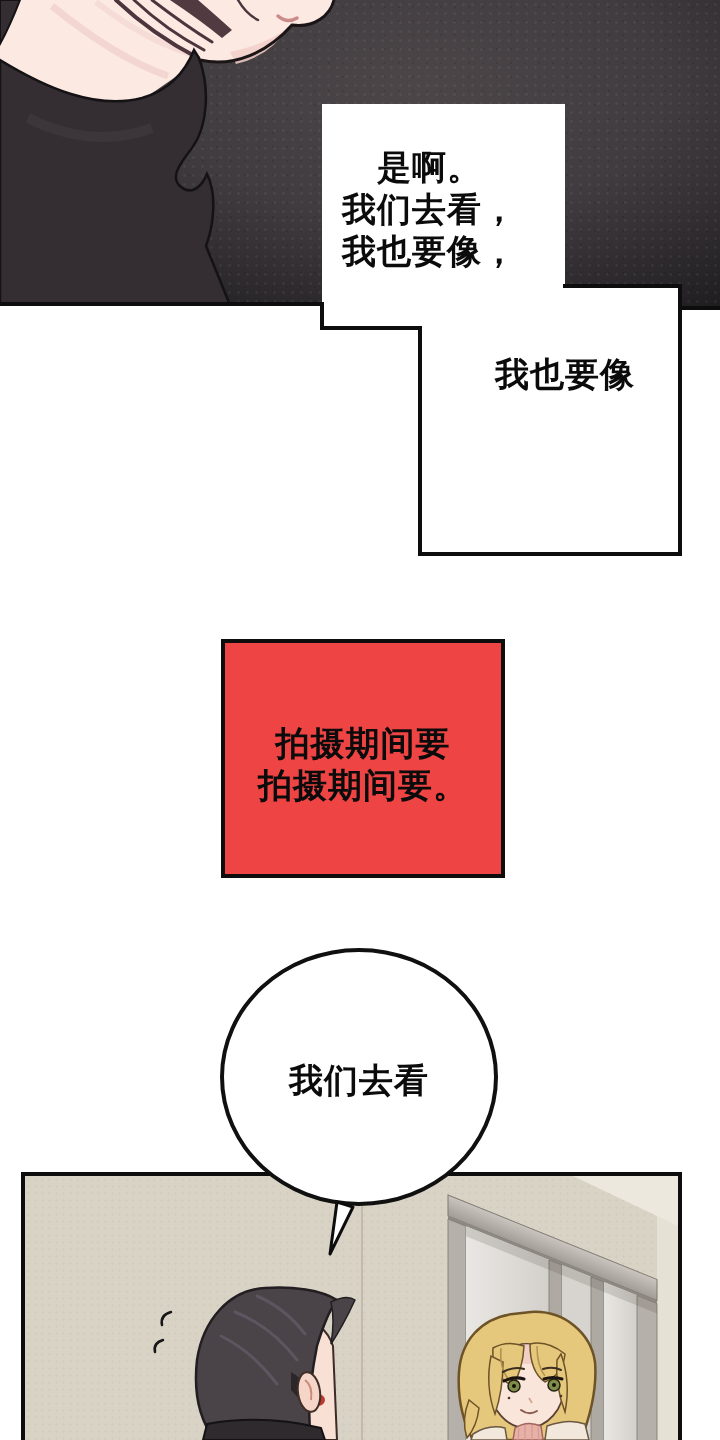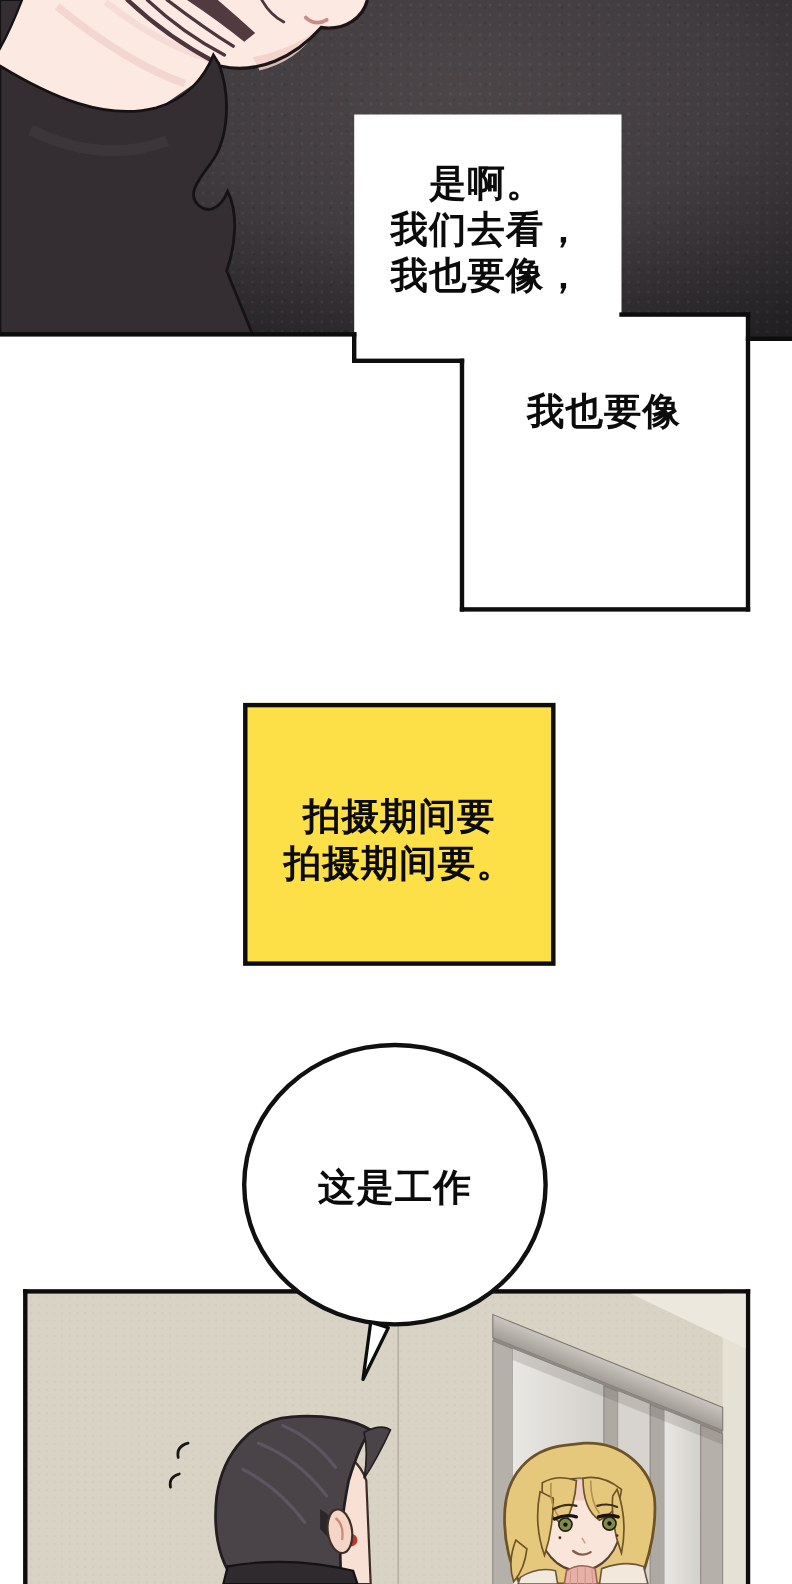--- a/index.html
+++ b/index.html
@@ -13,24 +13,24 @@
       radial-gradient(rgba(255,255,255,0.055) 1px,transparent 1.6px),
       radial-gradient(rgba(0,0,0,0.10) 1px,transparent 1.6px),
       radial-gradient(ellipse at 58% 28%, #4c4649 0%, #413c3f 42%, #2b282b 72%, #151316 100%);
     background-size:9px 9px,14px 14px,100% 100%;}
   #top-art{left:0;top:0;width:720px;height:310px;}
   
   .bline{background:#0d0d0d;z-index:2;}
   
   .speech{color:#0b0b0b;font-weight:700;text-align:center;
           font-size:34px;line-height:42px;letter-spacing:1px;z-index:3;}
-  #box1-text{left:321px;top:146px;width:243px;}
-  #box2-text{left:418px;top:352px;width:262px;line-height:44px;}
-  
-  #box3{left:221px;top:639px;width:284px;height:239px;background:#fde047;
+  #box1-text{left:308px;top:146px;width:243px;}
+  #box2-text{left:418px;top:352px;width:262px;line-height:44px;padding-left:16px;}
+  
+  #box3{left:221px;top:639px;width:284px;height:239px;background:#ef4444;
         border:4px solid #0d0d0d;box-sizing:border-box;z-index:4;
         display:flex;flex-direction:column;justify-content:center;align-items:center;padding-top:10px;}
   
   #bubble{left:220px;top:948px;width:278px;height:258px;background:#ffffff;
         border:4px solid #101010;border-radius:50%;box-sizing:border-box;z-index:5;
         display:flex;flex-direction:column;justify-content:center;align-items:center;padding-top:6px;}
   #bubble-tail{left:322px;top:1198px;width:38px;height:62px;z-index:6;}
   
   #room-panel{left:21px;top:1172px;width:653px;height:268px;z-index:1;
         border:4px solid #0d0d0d;border-bottom:none;box-sizing:content-box;
@@ -109,21 +109,21 @@
 <div id="box2-text" class="abs speech">
   <div>我也要像</div>
 </div>
 
 <div id="box3" class="abs speech">
   <div>拍摄期间要</div>
   <div>拍摄期间要。</div>
 </div>
 
 <div id="bubble" class="abs speech">
-  <div>这是工作</div>
+  <div>我们去看</div>
 </div>
 <svg id="bubble-tail" class="abs" viewBox="0 0 38 62">
   <path d="M15,4 L8,56 L31,9 Z" fill="#ffffff" stroke="#0d0d0d" stroke-width="3" stroke-linejoin="round"></path>
 </svg>
 
 <div id="room-panel" class="abs">
   <svg id="room-svg" viewBox="0 0 653 264">
     <defs>
       <linearGradient id="railG" x1="0" y1="0" x2="0" y2="1">
         <stop offset="0" stop-color="#cac5be"></stop>

